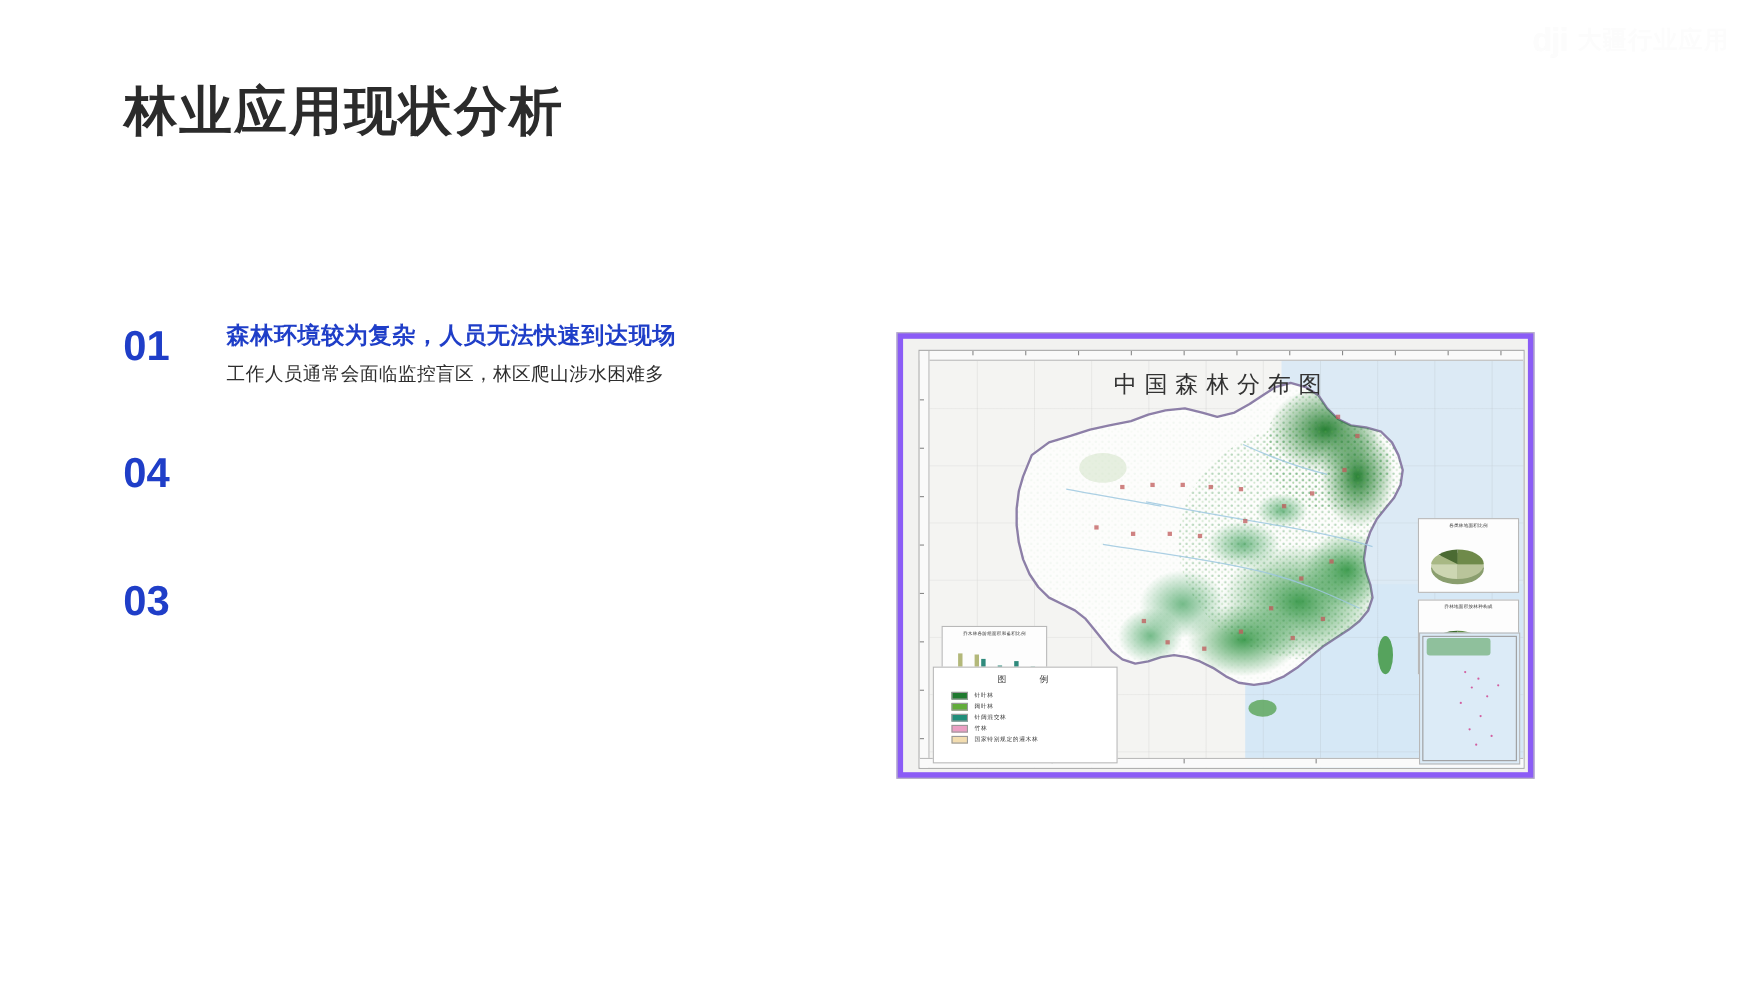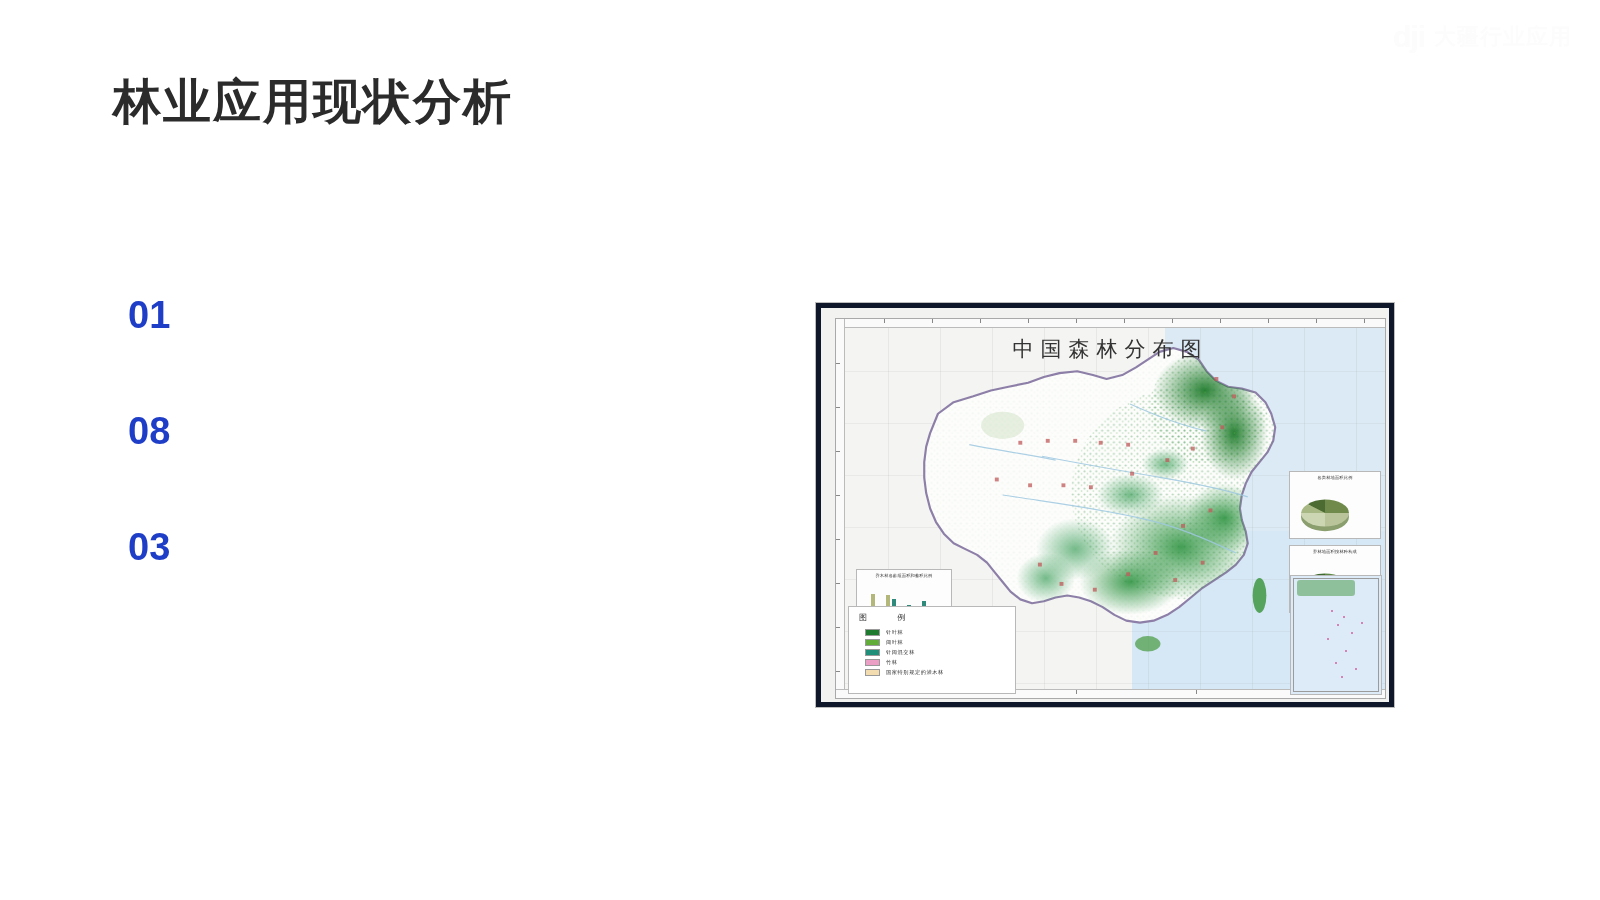--- a/index.html
+++ b/index.html
@@ -28,21 +28,21 @@
   }
 
   
   .page-title{
     position:absolute; left:113px; top:74px;
     font-size:48px; font-weight:700; color:#2b2b2b;
     letter-spacing:2px; line-height:1.15;
   }
 
   
-  .list{ position:absolute; left:128px; top:292px; width:680px; }
+  .list{ position:absolute; left:112px; top:292px; width:680px; }
   .list-item{ position:relative; margin-bottom:44px; min-height:72px; }
   .list-item:last-child{ margin-bottom:0; }
   .item-num{
     position:absolute; left:0; top:4px; width:76px;
     font-size:38px; font-weight:700; color:#1f3ec8;
     letter-spacing:0px; line-height:1;
   }
   .item-body{ margin-left:94px; }
   .item-head{
     font-size:21px; font-weight:700; color:#1f3ec8;
@@ -50,21 +50,21 @@
   }
   .item-sub{
     font-size:17px; font-weight:400; color:#2e2e2e;
     line-height:1.35; letter-spacing:0.3px;
   }
 
   
   .map-panel{
     position:absolute; left:815px; top:302px;
     width:580px; height:406px;
-    background:#0f172a;
+    background:#8b5cf6;
     border:1px solid #bdbdbd;
     overflow:hidden;
   }
   .map-inner{ position:absolute; inset:5px; background:#f2f2f0; overflow:hidden; }
   .map-frame{
     position:absolute; left:14px; top:10px; right:3px; bottom:3px;
     border:1px solid #a9a9a9; background:#f4f4f2; overflow:hidden;
   }
   
   .ocean{
@@ -103,21 +103,21 @@
   .bar-plot{ position:absolute; left:12px; right:5px; top:16px; bottom:9px; }
   .bar-grp{ position:absolute; bottom:0; width:11px; display:flex; gap:1.5px; align-items:flex-end; height:100%; }
   .bar-a{ width:4px; background:#b3b87a; }
   .bar-b{ width:4px; background:#2f8a7c; }
   .bar-axis{ position:absolute; left:10px; right:4px; bottom:8px; height:1px; background:#999; }
 
   .legend-inset{
     left:12px; bottom:4px; width:168px; height:88px; background:#fff;
   }
   .legend-title{
-    text-align:left; font-size:8px; color:#333; letter-spacing:14px;
+    text-align:center; font-size:8px; color:#333; letter-spacing:14px;
     padding:5px 0 4px 10px; font-weight:400;
   }
   .legend-row{ display:flex; align-items:center; gap:6px; padding:1.5px 0 1.5px 16px; }
   .legend-sw{ width:15px; height:7px; border:.5px solid #999; flex:none; }
   .legend-lb{ font-size:5.2px; color:#333; letter-spacing:.6px; }
 
   .pie-inset-1{ right:4px; top:152px; width:92px; height:68px; }
   .pie-inset-2{ right:4px; top:226px; width:92px; height:68px; }
   .pie-wrap{ position:absolute; left:6px; top:16px; width:58px; height:48px; }
 
@@ -143,24 +143,28 @@
     <span class="wm-logo">dji</span>
     <span class="wm-text">大疆行业应用</span>
   </div>
 
   <h1 class="page-title">林业应用现状分析</h1>
 
   <div class="list">
 
     <div class="list-item">
       <div class="item-num">01</div>
+      <div class="item-body">
+        <div class="item-head">森林环境较为复杂，人员无法快速到达现场</div>
+        <div class="item-sub">工作人员通常会面临监控盲区，林区爬山涉水困难多</div>
+      </div>
     </div>
 
     <div class="list-item">
-      <div class="item-num">08</div>
+      <div class="item-num">04</div>
     </div>
 
     <div class="list-item">
       <div class="item-num">03</div>
       <div class="item-body">
       </div>
     </div>
 
 
   </div>

